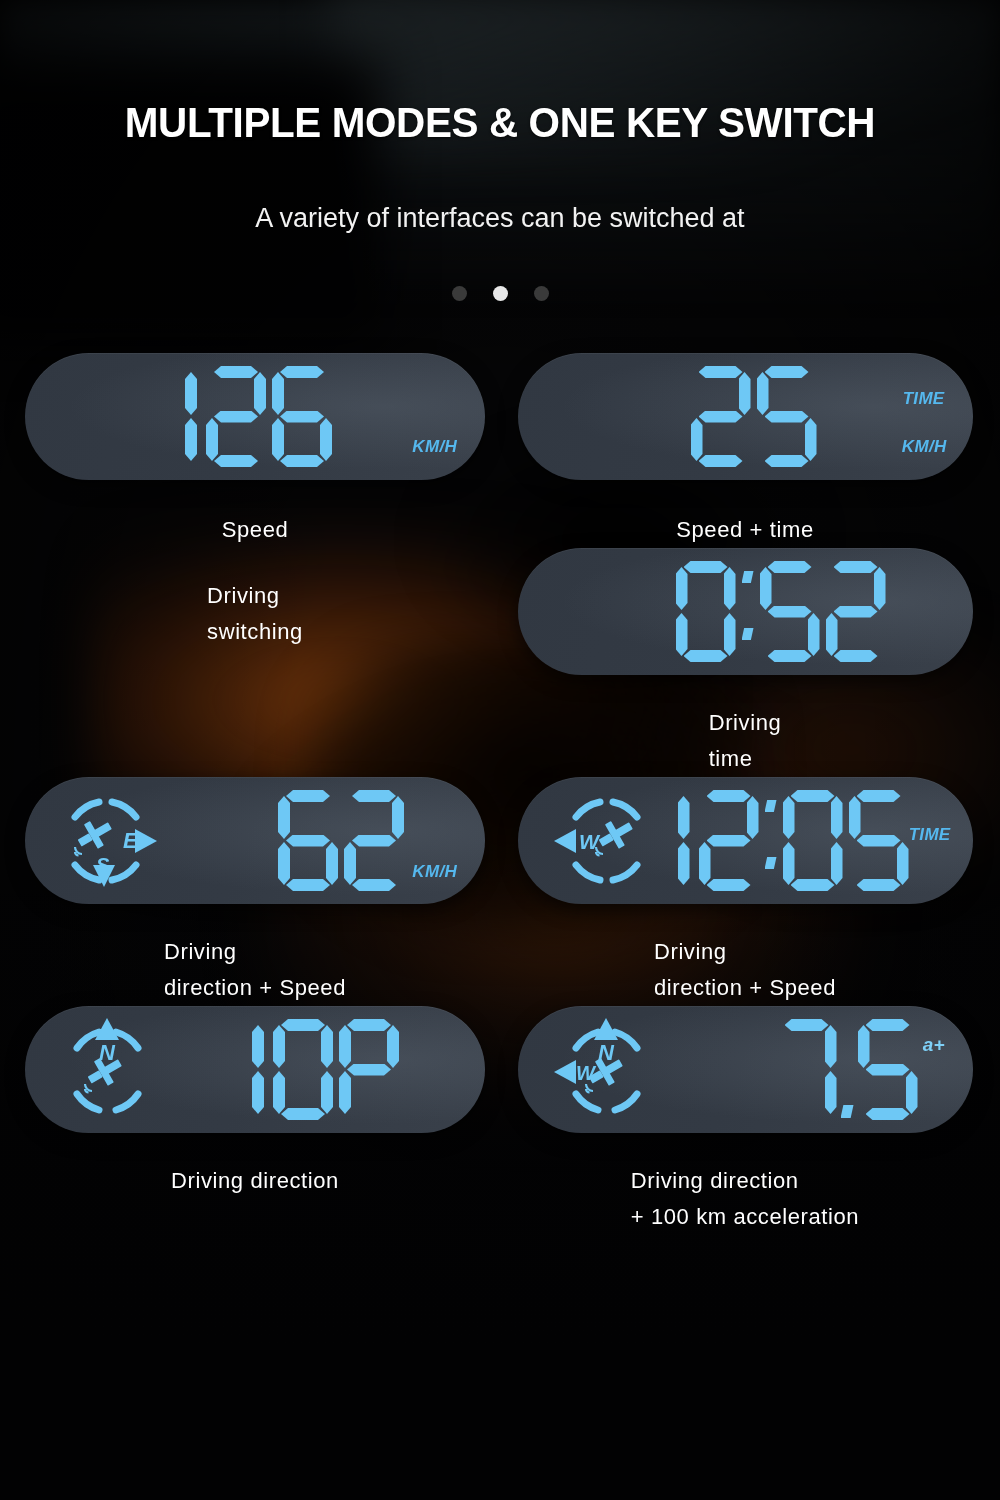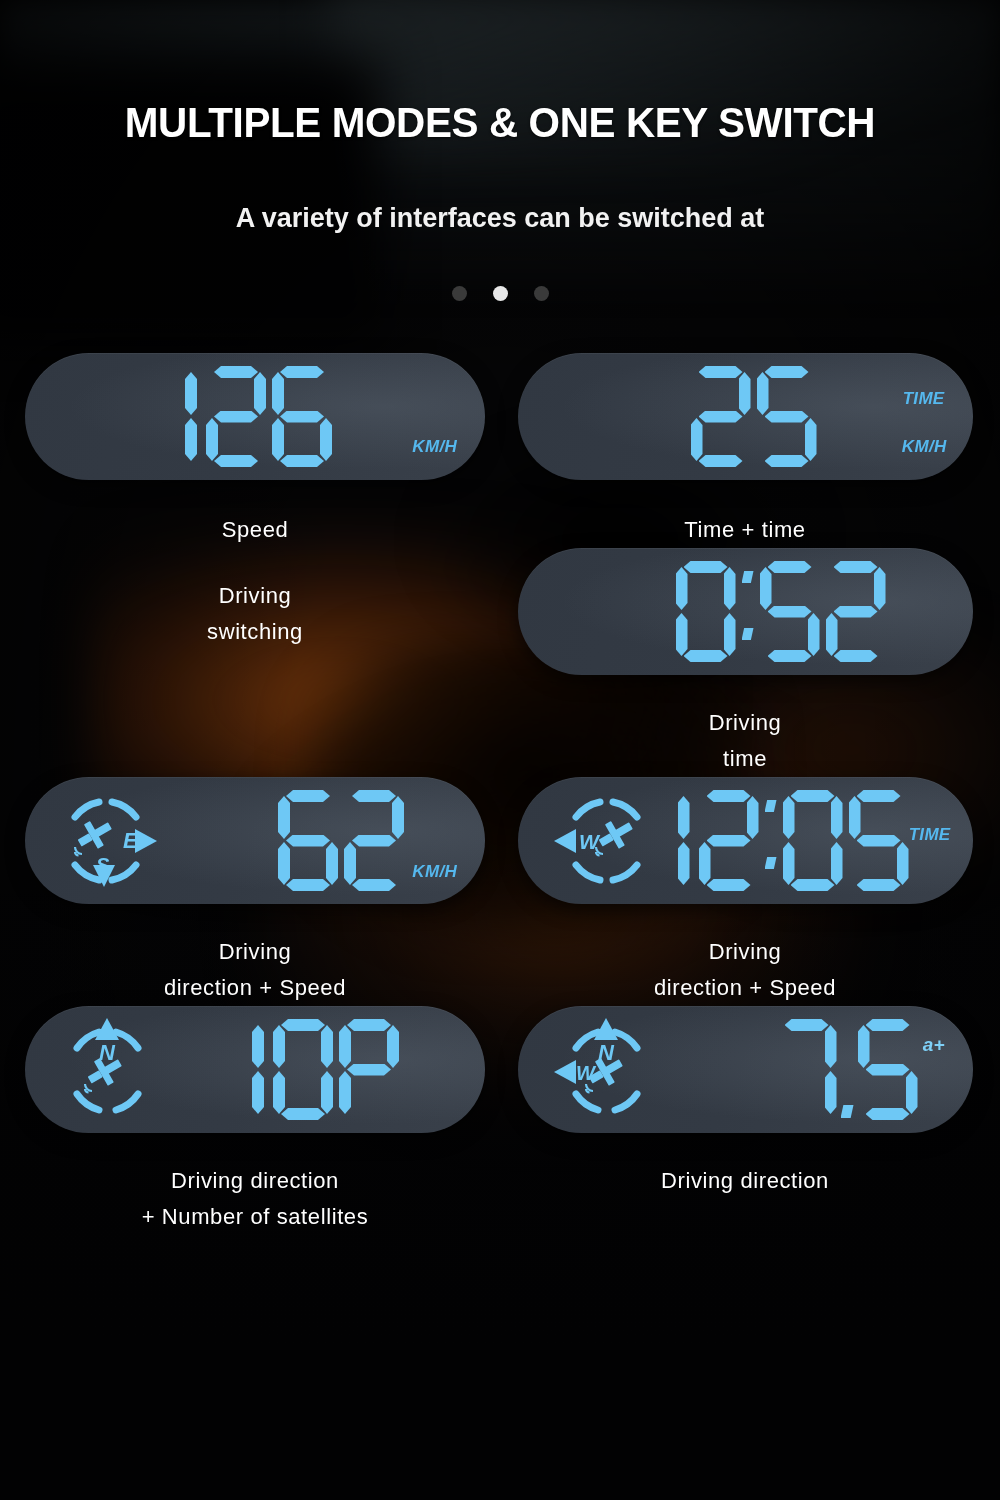--- a/index.html
+++ b/index.html
@@ -76,21 +76,21 @@
     padding-top:98px;
     text-shadow:0 1px 3px rgba(0,0,0,.7);
     transform:scaleX(.94);
   }
   .subhead {
     text-align:center;
     color:#f2f2f2;
     font-size:27px;
     line-height:47px;
     margin-top:48px;
-    font-weight:700;
+    font-weight:400;
   }
 
   .dots {
     display:flex; justify-content:center; gap:26px;
     margin-top:44px;
   }
   .dot { width:15px; height:15px; border-radius:50%; background:#3a3a3a; }
   .dot.active { background:#e8e8e8; }
 
   
@@ -189,21 +189,21 @@
     font-weight:bold;
     font-size:19px;
   }
 
   
   .compass { position:absolute; }
 
   
   .caption {
     margin-top:30px;
-    text-align:center;
+    text-align:left;
     color:#ffffff;
     font-size:22px;
     line-height:36px;
     font-weight:400;
     letter-spacing:.6px;
   }
   .caption .sub { display:block; }
   .cell.r1 .caption { margin-top:32px; }
 </style>
 </head>
@@ -283,21 +283,21 @@
               <i class="v f"></i>
               <i class="h g"></i>
               <i class="v c"></i>
               <i class="h d"></i>
             </span>
         </div>
         <span class="unit" style="right:28px; top:36px;">TIME</span>
         <span class="unit" style="right:26px; bottom:23px;">KM/H</span>
       </div>
       <div class="caption">
-        <span class="sub">Time + time</span>
+        <span class="sub">Speed + time</span>
       </div>
     </div>
 
     <div class="cell">
       <div class="caption">
         <span class="sub">Driving</span>
         <span class="sub">switching</span>
       </div>
     </div>
 
@@ -485,21 +485,20 @@
               <i class="h a"></i>
               <i class="v f"></i>
               <i class="v b"></i>
               <i class="h g"></i>
               <i class="v e"></i>
             </span>
         </div>
       </div>
       <div class="caption">
         <span class="sub">Driving direction</span>
-        <span class="sub">+ Number of satellites</span>
       </div>
     </div>
 
     <div class="cell">
       <div class="panel narrow">
         <span class="compass" style="left:28px; top:12px;">
           <svg width="110" height="104" viewBox="0 0 110 104">
             <g fill="none" stroke="#6ec8f5" stroke-width="7" stroke-linecap="round">
               <path d="M30 30 A40 40 0 0 1 52 14"></path>
               <path d="M69 14 A40 40 0 0 1 91 30"></path>
@@ -533,17 +532,18 @@
               <i class="v f"></i>
               <i class="h g"></i>
               <i class="v c"></i>
               <i class="h d"></i>
             </span>
         </div>
         <span class="sup" style="right:28px; top:28px;">a+</span>
       </div>
       <div class="caption">
         <span class="sub">Driving direction</span>
+        <span class="sub">+ 100 km acceleration</span>
       </div>
     </div>
 
   </div>
 </div>
 
 </body></html>

